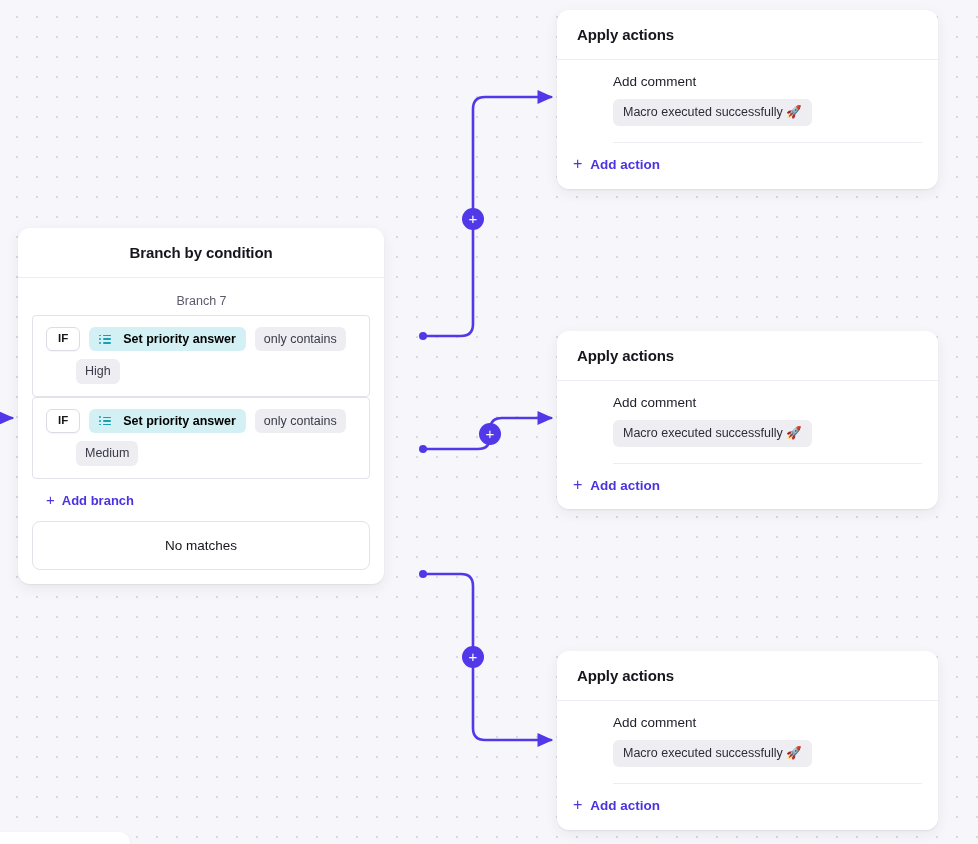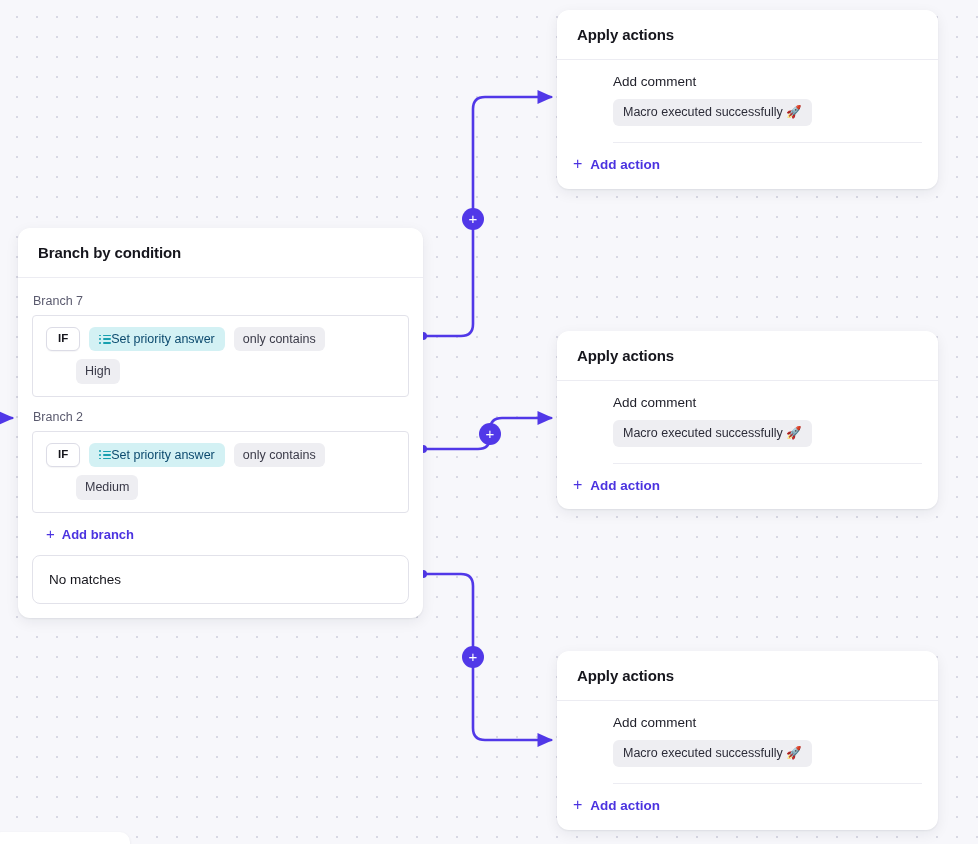--- a/index.html
+++ b/index.html
@@ -52,21 +52,22 @@
     letter-spacing: -0.1px;
   }
   .node-body {
     padding: 14px 20px 18px 20px;
   }
 
   
   #branch-node {
     left: 18px;
     top: 228px;
-    width: 405px;
+    width: 366px;
+    text-align: center;
   }
   #branch-node .node-body {
     padding: 12px 14px 14px 14px;
   }
   .branch-label {
     font-size: 12.5px;
     color: #5a5a6e;
     margin: 4px 0 7px 1px;
   }
   .branch-box {
@@ -86,26 +87,26 @@
     font-size: 11.5px;
     font-weight: bold;
     color: #16161d;
     padding: 5px 11px;
     line-height: 1;
     box-shadow: 0 1px 1px rgba(16,24,40,.04);
   }
   .field-chip {
     display: inline-flex;
     align-items: center;
-    gap: 0;
+    gap: 12px;
     background: #d3f1f4;
-    color: #0c4a6e;
+    color: #000000;
     border-radius: 6px;
     font-size: 12.5px;
-    font-weight: normal;
+    font-weight: bold;
     padding: 5px 10px;
     line-height: 1.15;
   }
   .field-chip .list-icon {
     display: inline-block;
     width: 12px;
     height: 10px;
     position: relative;
     flex: 0 0 auto;
   }
@@ -299,21 +300,20 @@
               <b></b>
           </span>
           <span>Set priority answer</span>
         </span>
         <span class="op-chip">only contains</span>
         <span class="cond-row-2">
           <span class="value-chip">High</span>
         </span>
       </div>
 
-      <div class="branch-label" style="margin-top:13px">Branch 2</div>
       <div class="branch-box">
         <span class="if-pill">IF</span>
         <span class="field-chip">
           <span class="list-icon">
             <i></i>
               <i></i>
               <i></i>
               <b></b>
               <b></b>
               <b></b>

